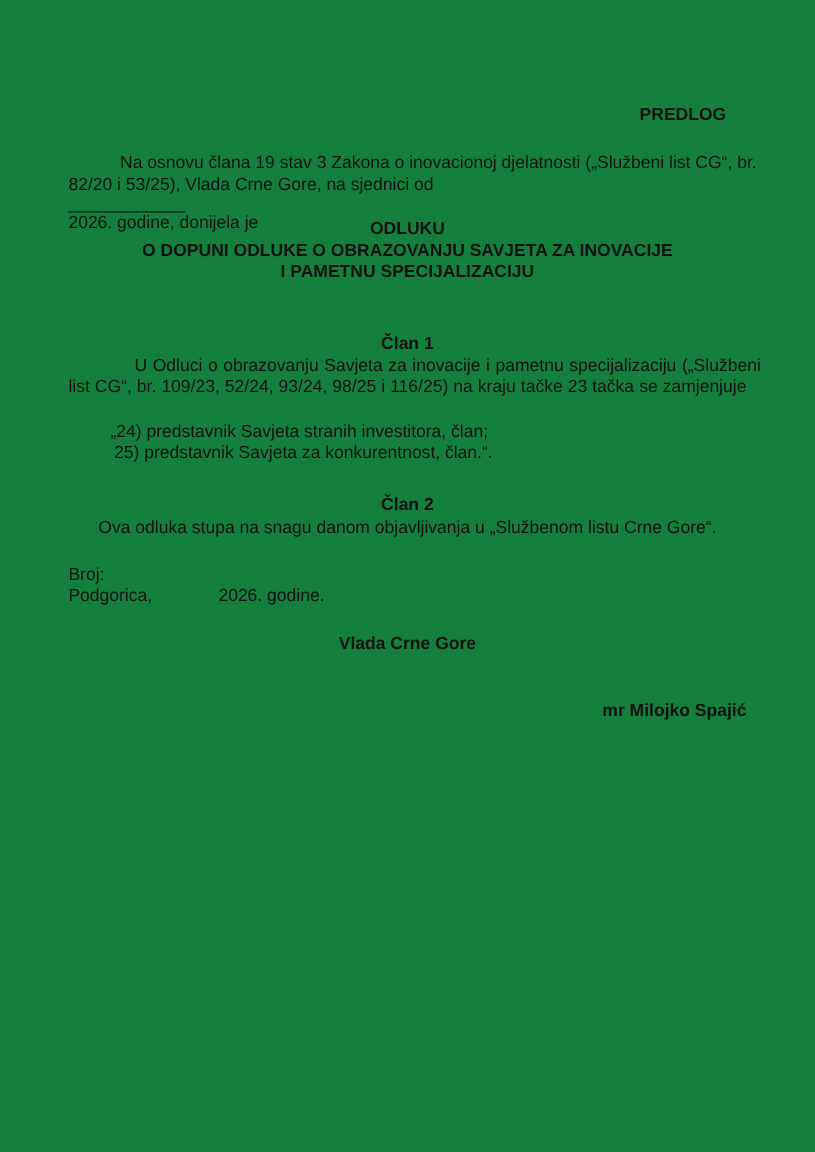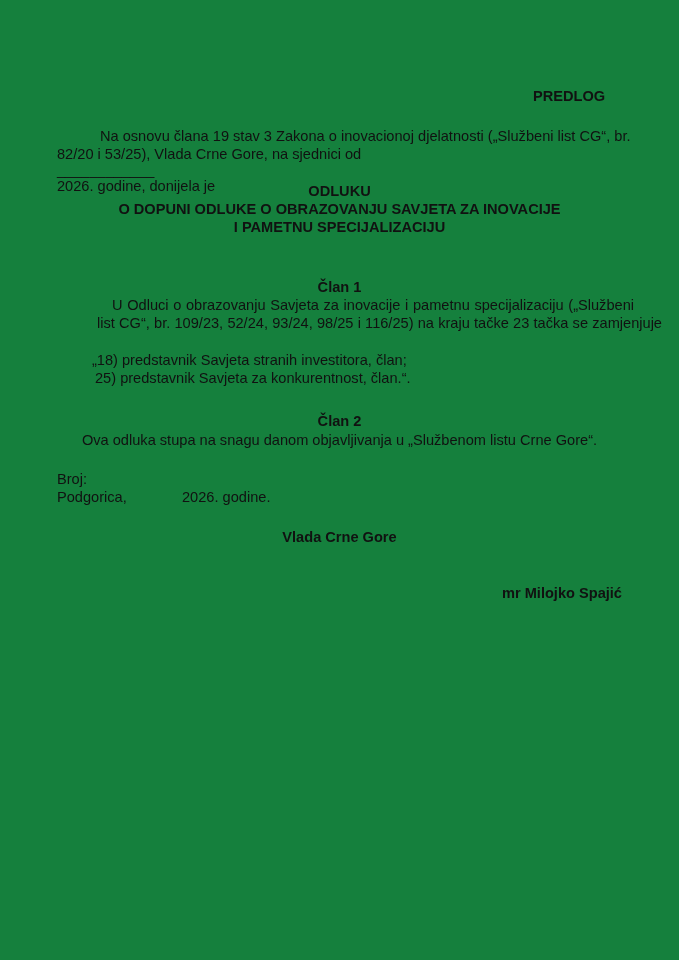--- a/index.html
+++ b/index.html
@@ -49,22 +49,22 @@
     <span>____________</span>
     <span>2026. godine, donijela je</span>
   </div>
 
   <div class="abs bold center" style="top:183px;">ODLUKU</div>
   <div class="abs bold center" style="top:201px;">O DOPUNI ODLUKE O OBRAZOVANJU SAVJETA ZA INOVACIJE</div>
   <div class="abs bold center" style="top:219px;">I PAMETNU SPECIJALIZACIJU</div>
 
   <div class="abs bold center" style="top:279px;">Član 1</div>
   <div class="just-line" style="top:297px; left:100px; width:522px;margin-left:12px;">U Odluci o obrazovanju Savjeta za inovacije i pametnu specijalizaciju („Službeni</div>
-  <div class="just-line" style="top:315px;margin-left:40px;">list CG“, br. 109/23, 52/24, 93/24, 98/25 i 116/25) na kraju tačke 23 tačka se zamjenjuje</div>
-  <div class="abs" style="left:92px; top:352px;">„18) predstavnik Savjeta stranih investitora, član;</div>
+  <div class="just-line" style="top:315px;">list CG“, br. 109/23, 52/24, 93/24, 98/25 i 116/25) na kraju tačke 23 tačka se zamjenjuje</div>
+  <div class="abs" style="left:92px; top:352px;">„24) predstavnik Savjeta stranih investitora, član;</div>
   <div class="abs" style="left:95px; top:370px;">25) predstavnik Savjeta za konkurentnost, član.“.</div>
 
   <div class="abs bold center" style="top:413px;">Član 2</div>
   <div class="abs center" style="top:432px;">Ova odluka stupa na snagu danom objavljivanja u „Službenom listu Crne Gore“.</div>
 
   <div class="abs" style="left:57px; top:471px;">Broj:</div>
   <div class="abs" style="left:57px; top:489px;">Podgorica,</div>
   <div class="abs" style="left:182px; top:489px;">2026. godine.</div>
 
   <div class="abs bold center" style="top:529px;">Vlada Crne Gore</div>

